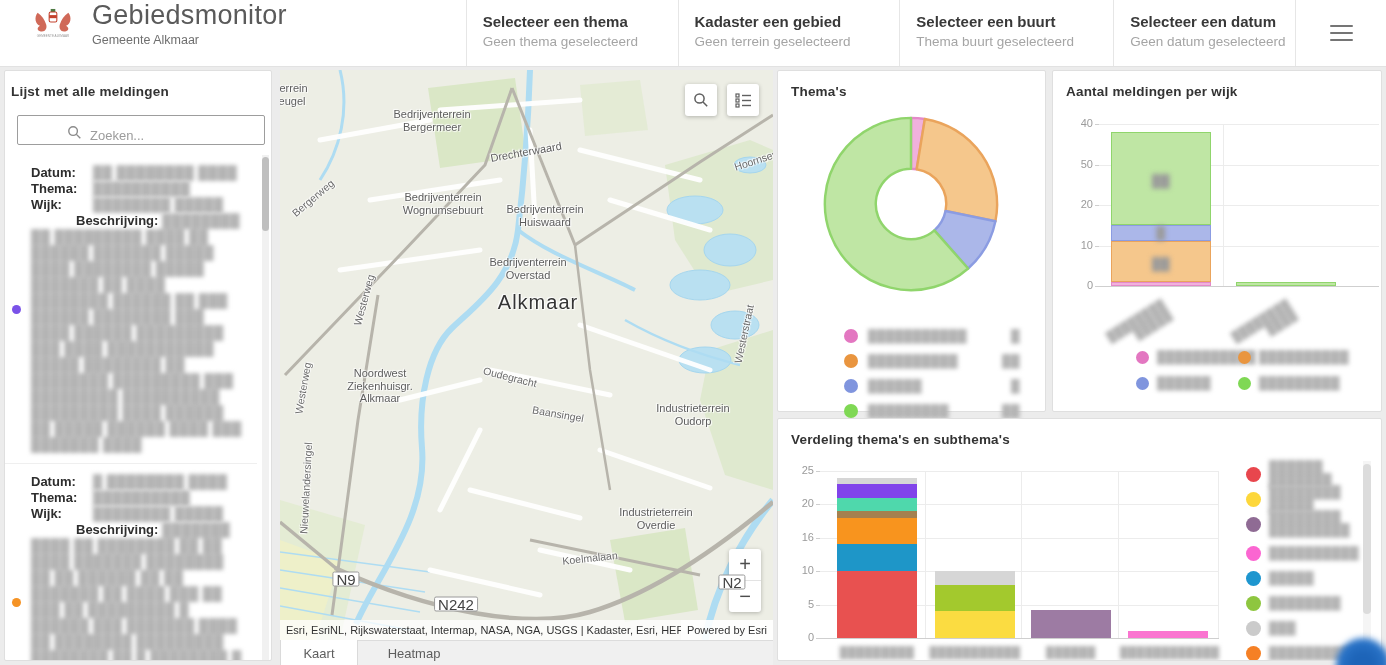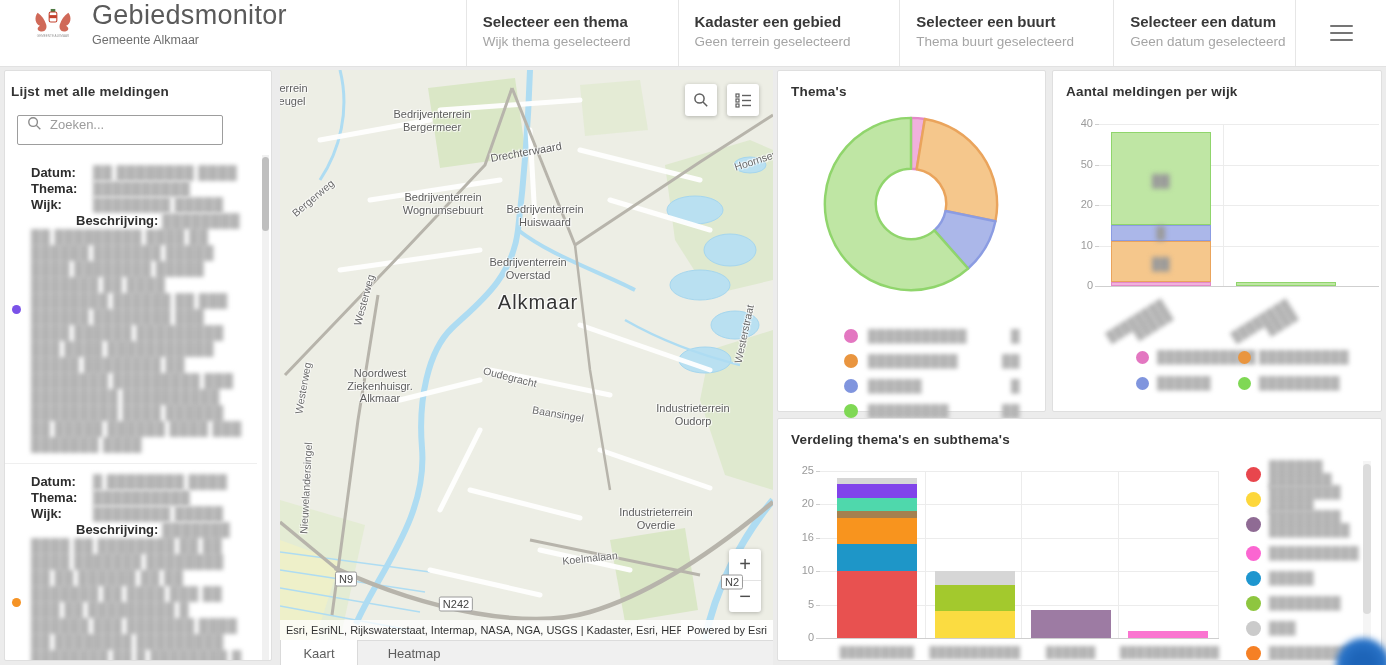--- a/index.html
+++ b/index.html
@@ -15,22 +15,22 @@
   .selector{border-left:1px solid #e6e6e6;box-sizing:border-box;padding:13px 0 0 16px;cursor:pointer;}
   .sel-label{font-size:15px;font-weight:bold;color:#383838;}
   .sel-value{font-size:13.5px;color:#a5a5a5;margin-top:4px;}
   .menu-btn{border-left:1px solid #e6e6e6;width:90px;display:flex;align-items:center;justify-content:center;cursor:pointer;}
   .hamburger span{display:block;width:23px;height:2.5px;background:#757575;border-radius:2px;margin:4.5px 0;}
   
   .card{position:absolute;background:#fff;border:1px solid #dfdfdf;border-radius:2px;box-sizing:border-box;}
   .card-title{font-size:13.5px;font-weight:bold;color:#333;padding:13px 0 0 13px;letter-spacing:.2px;}
   
   #list-card{left:4px;top:70px;width:268px;height:591px;overflow:hidden;}
-  .searchbox{position:absolute;left:12px;top:44px;width:206px;height:30px;border:1px solid #9d9d9d;
-             border-radius:2px;display:flex;align-items:flex-start;box-sizing:border-box;background:#fff;}
+  .searchbox{position:absolute;left:12px;top:44px;width:248px;height:30px;border:1px solid #9d9d9d;
+             border-radius:2px;display:flex;align-items:flex-end;box-sizing:border-box;background:#fff;padding-left:40px;}
   .searchbox input{border:none;outline:none;flex:1;font-size:13px;color:#555;margin-left:6px;
                    font-family:"Liberation Sans",sans-serif;background:transparent;}
   .searchbox input::placeholder{color:#9c9c9c;}
   .search-ic{margin-left:9px;flex:0 0 auto;}
   .mlist{position:absolute;left:0;top:84px;width:252px;height:507px;overflow:hidden;}
   .melding{position:relative;padding:10px 12px 10px 26px;border-bottom:1px solid #efefef;font-size:13px;line-height:16px;}
   .mdot{position:absolute;left:7px;top:50%;margin-top:-4px;width:9px;height:9px;border-radius:50%;}
   .flabel{font-weight:bold;color:#2d2d2d;display:inline-block;width:62px;}
   .flabel.wide{width:auto;margin-right:4px;margin-left:45px;}
   .rb{color:#b3b3b3;filter:blur(2.2px);letter-spacing:.5px;}
@@ -38,21 +38,21 @@
   .vscroll{position:absolute;background:#f1f1f1;}
   .vthumb{position:absolute;background:#bfbfbf;border-radius:4px;}
   
   #map{position:absolute;left:280px;top:70px;width:493px;height:570px;overflow:hidden;background:#edeee5;}
   .map-label{position:absolute;text-align:center;color:#5c5c5c;font-size:11px;line-height:12.5px;
              white-space:pre-line;pointer-events:none;
              text-shadow:0 0 2px #fff,0 0 2px #fff,1px 1px 1px #fff,-1px -1px 1px #fff;}
   .map-label.city{font-size:20px;color:#353535;letter-spacing:1px;}
   .map-label.street{font-size:10.5px;color:#6b6b6b;}
   .map-label.shield{background:#fff;border:1px solid #9a9a9a;border-radius:2px;padding:0 3px;
-                    font-size:11px;color:#444;text-shadow:none;line-height:13px;}
+                    font-size:15px;color:#444;text-shadow:none;line-height:13px;}
   .map-btn{position:absolute;width:32px;height:32px;background:#fff;border-radius:3px;
            box-shadow:0 1px 4px rgba(0,0,0,.25);display:flex;align-items:center;justify-content:center;cursor:pointer;}
   .zoomctl{position:absolute;right:12px;bottom:28px;width:32px;background:#fff;border-radius:3px;
            box-shadow:0 1px 4px rgba(0,0,0,.25);}
   .zoomctl div{height:31px;display:flex;align-items:center;justify-content:center;font-size:20px;color:#4c4c4c;cursor:pointer;}
   .zoomctl div:first-child{border-bottom:1px solid #e3e3e3;}
   .attrib{position:absolute;left:0;bottom:0;width:493px;height:20px;font-size:11px;color:#323232;
           display:flex;align-items:center;}
   .attrib-main{background:rgba(255,255,255,.75);height:20px;line-height:20px;padding:0 6px;
                white-space:nowrap;overflow:hidden;flex:1;}
@@ -98,21 +98,21 @@
           <text x="30" y="42" font-size="4" fill="#9a9a9a" text-anchor="middle" font-family="Liberation Sans, sans-serif">GEMEENTE ALKMAAR</text>
         </svg>
       </span>
       <div class="brand-text">
         <div class="brand-title">Gebiedsmonitor</div>
         <div class="brand-sub">Gemeente Alkmaar</div>
       </div>
     </div>
     <div class="selector" style="width:212px">
       <div class="sel-label">Selecteer een thema</div>
-      <div class="sel-value">Wijk thema geselecteerd</div>
+      <div class="sel-value">Geen thema geselecteerd</div>
     </div>
     <div class="selector" style="width:222px">
       <div class="sel-label">Kadaster een gebied</div>
       <div class="sel-value">Geen terrein geselecteerd</div>
     </div>
     <div class="selector" style="width:214px">
       <div class="sel-label">Selecteer een buurt</div>
       <div class="sel-value">Thema buurt geselecteerd</div>
     </div>
     <div class="selector" style="width:182px">

